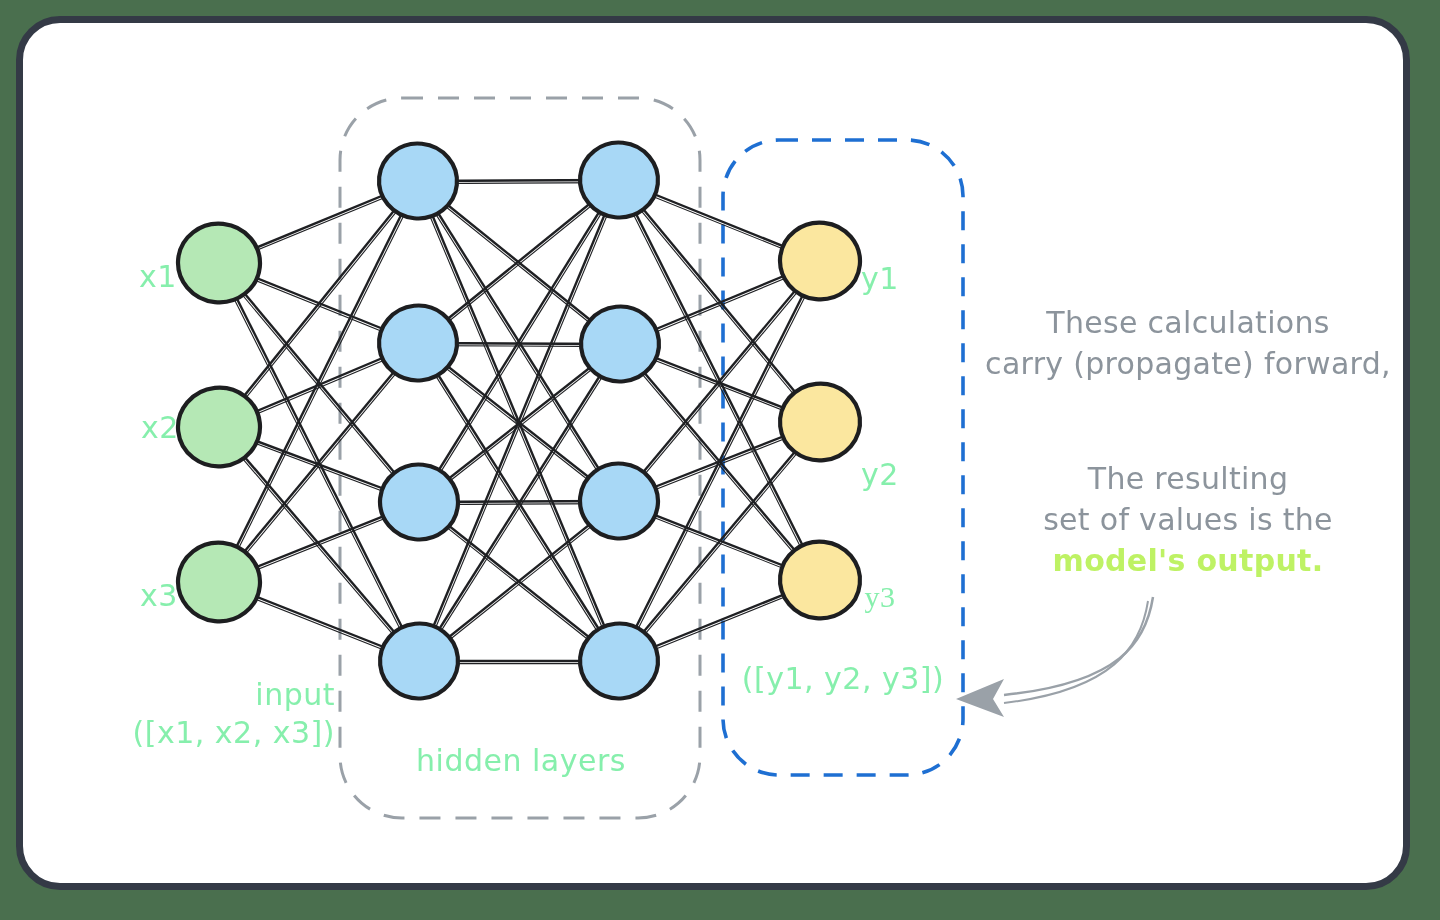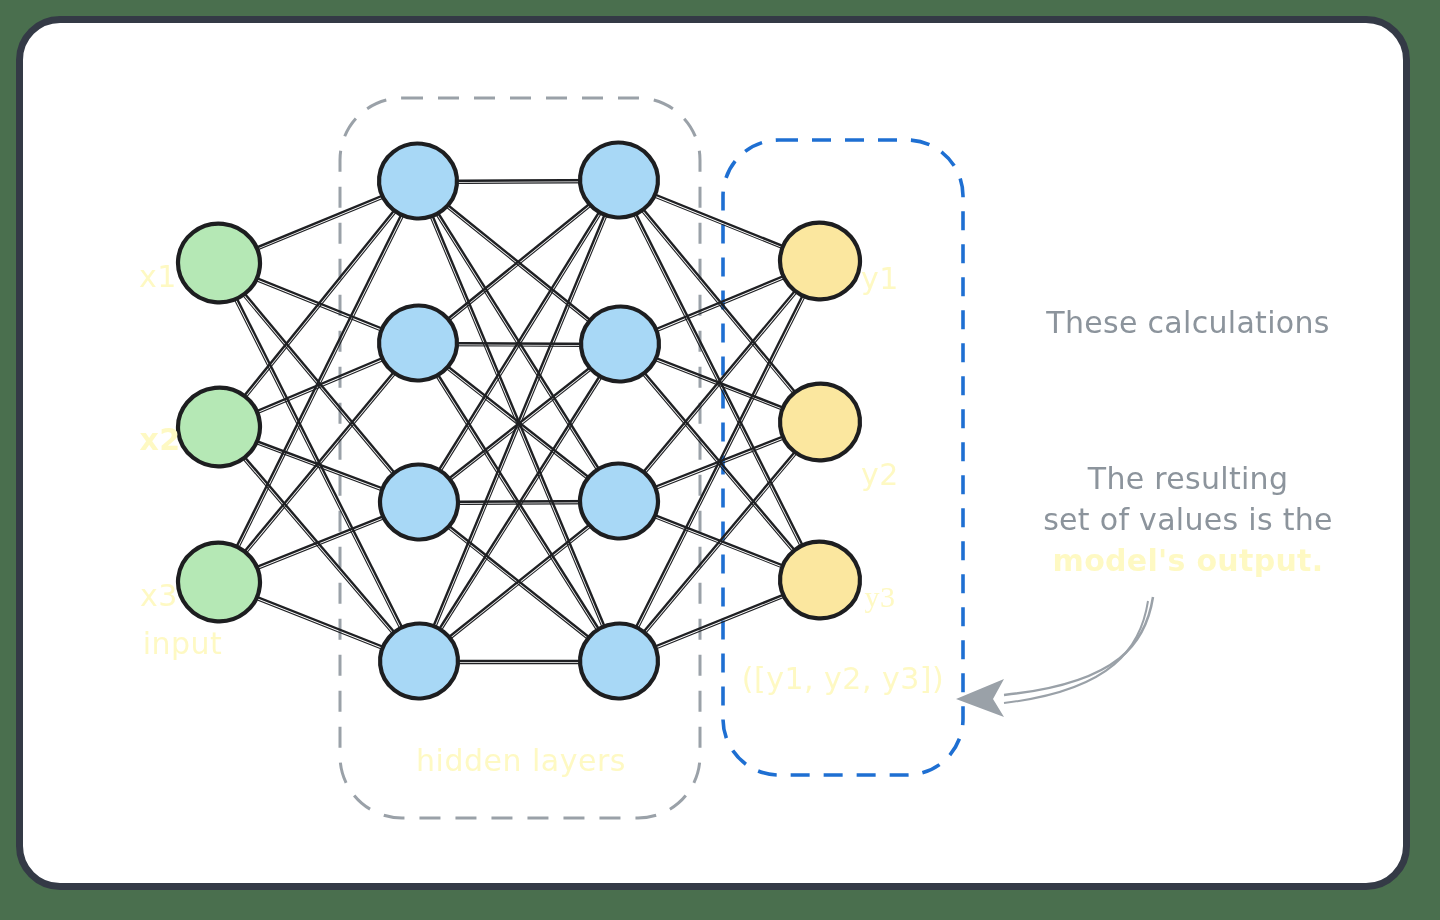--- a/index.html
+++ b/index.html
@@ -8,30 +8,30 @@
     background:#4a6f4e;
     font-family:"DejaVu Sans", sans-serif;
   }
   .card{
     position:absolute;left:16px;top:16px;width:1394px;height:874px;
     background:#ffffff;border:7px solid #343a46;border-radius:44px;
     box-sizing:border-box;
   }
   .diagram-svg{position:absolute;left:0;top:0;width:1440px;height:920px;}
   .lbl{
-    position:absolute;color:#fef9c3;font-size:30px;line-height:38px;
+    position:absolute;color:#86efac;font-size:30px;line-height:38px;
     text-align:center;letter-spacing:0.5px;white-space:nowrap;
   }
   .node-lbl{width:60px;}
   .caption{font-size:30px;}
   .annotation{
     position:absolute;left:950px;width:476px;text-align:center;
     color:#8c949c;font-size:30px;line-height:41px;letter-spacing:0.3px;
   }
-  .annotation .accent{color:#fef9c3;font-weight:700;text-align:center;}
+  .annotation .accent{color:#bef264;font-weight:700;text-align:center;}
 </style>
 </head>
 <body>
 
 <div class="card"></div>
 
 <svg class="diagram-svg" id="net-svg" viewBox="0 0 1440 920">
   <g id="g-boxes">
       <rect x="340" y="98" width="360" height="720" rx="62" fill="none" stroke="#9aa1a8" stroke-width="3" stroke-dasharray="21 15"></rect>
       <rect x="723" y="140" width="240" height="635" rx="56" fill="none" stroke="#1e6fd2" stroke-width="3.6" stroke-dasharray="19 14"></rect>
@@ -135,34 +135,36 @@
       <ellipse cx="820" cy="580" rx="40" ry="38.4" fill="#fbe79f" stroke="#1d1e20" stroke-width="4.2" transform="rotate(6 820 580)"></ellipse>
     </g>
   <g id="g-arrow">
     <path d="M 1153 597 C 1146 642, 1120 683, 1004 695" fill="none" stroke="#9aa1a8" stroke-width="2.5"></path>
     <path d="M 1148 601 C 1141 647, 1113 690, 1004 703" fill="none" stroke="#9aa1a8" stroke-width="2"></path>
     <polygon points="956,699 1004,679 993,699 1004,717" fill="#9aa1a8"></polygon>
   </g>
 </svg>
 
 <div class="lbl node-lbl" style="left:128px;top:258px;">x1</div>
-<div class="lbl node-lbl" style="left:130px;top:421px;font-weight:bold;">x2</div>
+<div class="lbl node-lbl" style="left:130px;top:409px;">x2</div>
 <div class="lbl node-lbl" style="left:129px;top:577px;">x3</div>
 <div class="lbl node-lbl" style="left:850px;top:260px;">y1</div>
 <div class="lbl node-lbl" style="left:850px;top:420px;margin-top:36px;">y2</div>
 <div class="lbl node-lbl" style="left:850px;top:578px;font-family:Liberation Serif, serif;">y3</div>
 
-<div class="lbl caption" style="left:30px;top:625px;width:305px;">
+<div class="lbl caption" style="left:30px;top:676px;width:305px;text-align:right;">
   <div>input</div>
+  <div>([x1, x2, x3])</div>
 </div>
 <div class="lbl caption" style="left:391px;top:742px;width:260px;">hidden layers</div>
 <div class="lbl caption" style="left:723px;top:660px;width:240px;">
   <div>([y1, y2, y3])</div>
 </div>
 
 <div class="annotation" style="top:302px;">
   <div>These calculations</div>
+  <div>carry (propagate) forward,</div>
 </div>
 <div class="annotation" style="top:458px;">
   <div>The resulting</div>
   <div>set of values is the</div>
   <div class="accent">model's output.</div>
 </div>
 
 </body></html>

